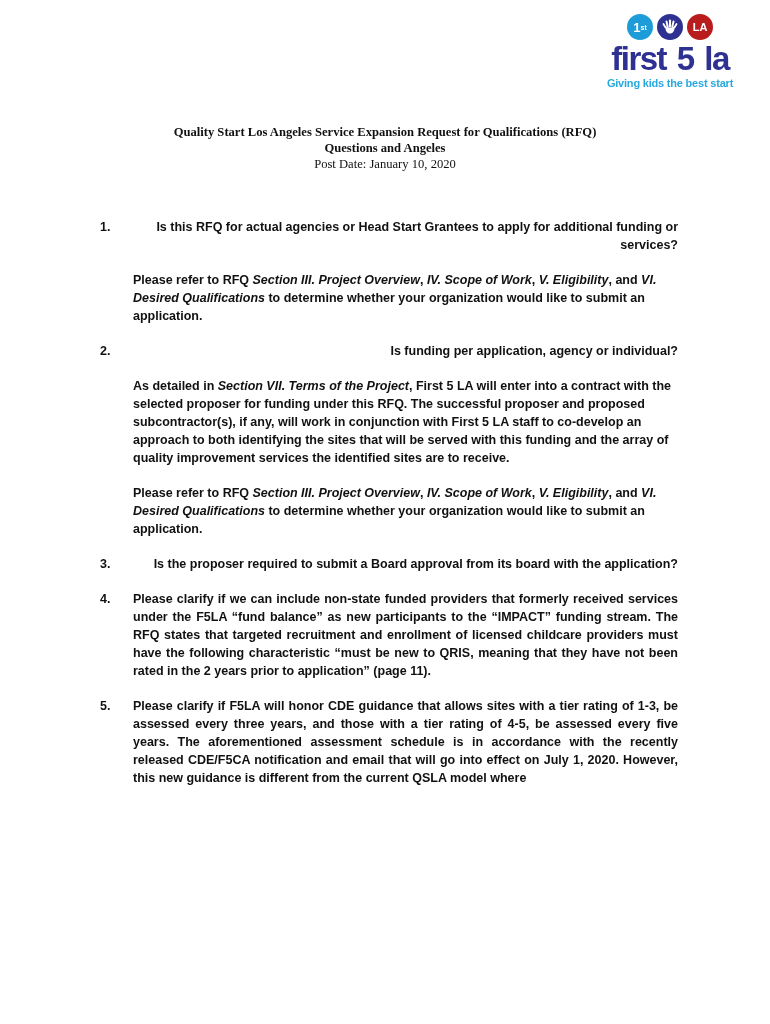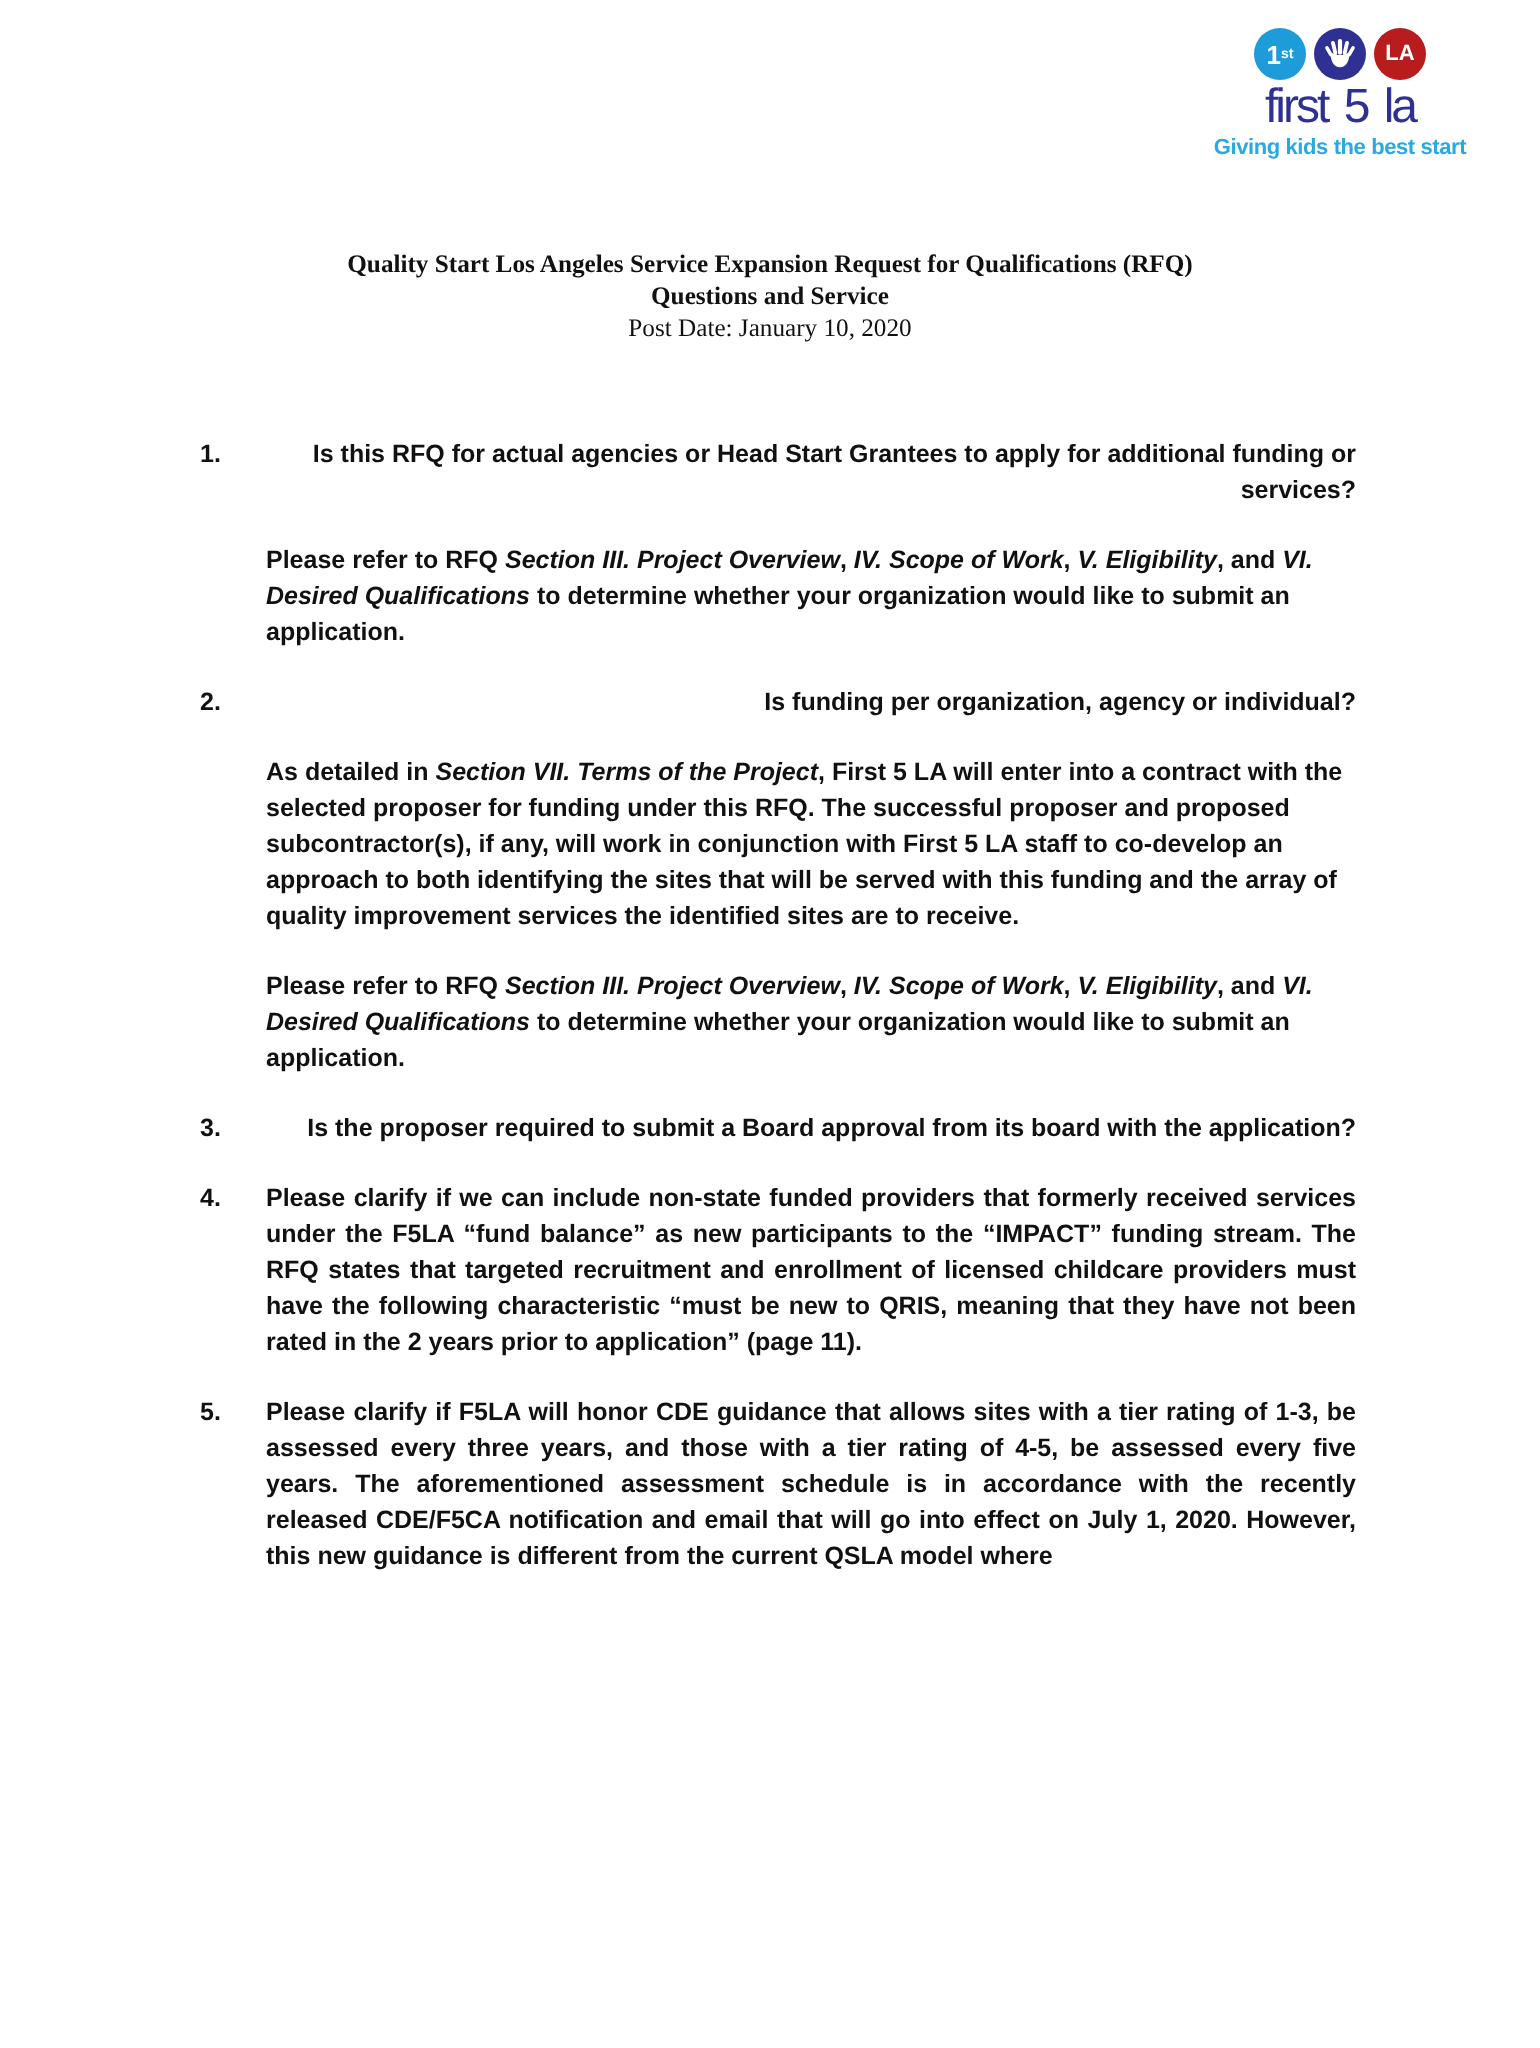--- a/index.html
+++ b/index.html
@@ -36,22 +36,22 @@
     align-items: center;
     justify-content: center;
     font-weight: bold;
     line-height: 1;
   }
   .badge-1st { font-size: 13px; }
   .badge-1st sup { font-size: 7px; vertical-align: super; }
   .badge-la { font-size: 11px; letter-spacing: 0; }
   .badge-hand svg { width: 18px; height: 18px; display: block; }
   .logo-wordmark {
-    font-size: 24px;
-    font-weight: normal;
+    font-size: 33px;
+    font-weight: bold;
     letter-spacing: -1.5px;
     word-spacing: 3px;
     line-height: 1.0;
   }
   .logo-tagline {
     font-size: 11px;
     font-weight: bold;
     margin-top: 2px;
     letter-spacing: -0.2px;
   }
@@ -111,36 +111,36 @@
         </svg>
       </span>
       <span class="badge badge-la" style="background:#b91c1c;">LA</span>
     </div>
     <div class="logo-wordmark" style="color:#2E3192;">first 5 la</div>
     <div class="logo-tagline" style="color:#29A9E0;">Giving kids the best start</div>
   </header>
 
   <section class="title-block">
     <div class="title-line-bold">Quality Start Los Angeles Service Expansion Request for Qualifications (RFQ)</div>
-    <div class="title-line-bold">Questions and Service</div>
+    <div class="title-line-bold">Questions and Angeles</div>
     <div>Post Date: January 10, 2020</div>
   </section>
 
   <section class="qa-list">
       <article class="qa-item">
         <div class="qa-question">
           <span class="qa-num">1.</span>
           <span class="qa-qtext">Is this RFQ for actual agencies or Head Start Grantees to apply for additional funding or services?</span>
         </div>
         <p class="qa-answer"><span>Please refer to RFQ </span><span class="it">Section III. Project Overview</span><span>, </span><span class="it">IV. Scope of Work</span><span>, </span><span class="it">V. Eligibility</span><span>, and </span><span class="it">VI. Desired Qualifications</span><span> to determine whether your organization would like to submit an application.</span></p>
       </article>
       <article class="qa-item">
         <div class="qa-question">
           <span class="qa-num">2.</span>
-          <span class="qa-qtext">Is funding per organization, agency or individual?</span>
+          <span class="qa-qtext">Is funding per application, agency or individual?</span>
         </div>
         <p class="qa-answer"><span>As detailed in </span><span class="it">Section VII. Terms of the Project</span><span>, First 5 LA will enter into a contract with the selected proposer for funding under this RFQ. The successful proposer and proposed subcontractor(s), if any, will work in conjunction with First 5 LA staff to co-develop an approach to both identifying the sites that will be served with this funding and the array of quality improvement services the identified sites are to receive.</span></p>
         <p class="qa-answer"><span>Please refer to RFQ </span><span class="it">Section III. Project Overview</span><span>, </span><span class="it">IV. Scope of Work</span><span>, </span><span class="it">V. Eligibility</span><span>, and </span><span class="it">VI. Desired Qualifications</span><span> to determine whether your organization would like to submit an application.</span></p>
       </article>
       <article class="qa-item">
         <div class="qa-question">
           <span class="qa-num">3.</span>
           <span class="qa-qtext">Is the proposer required to submit a Board approval from its board with the application?</span>
         </div>
       </article>

